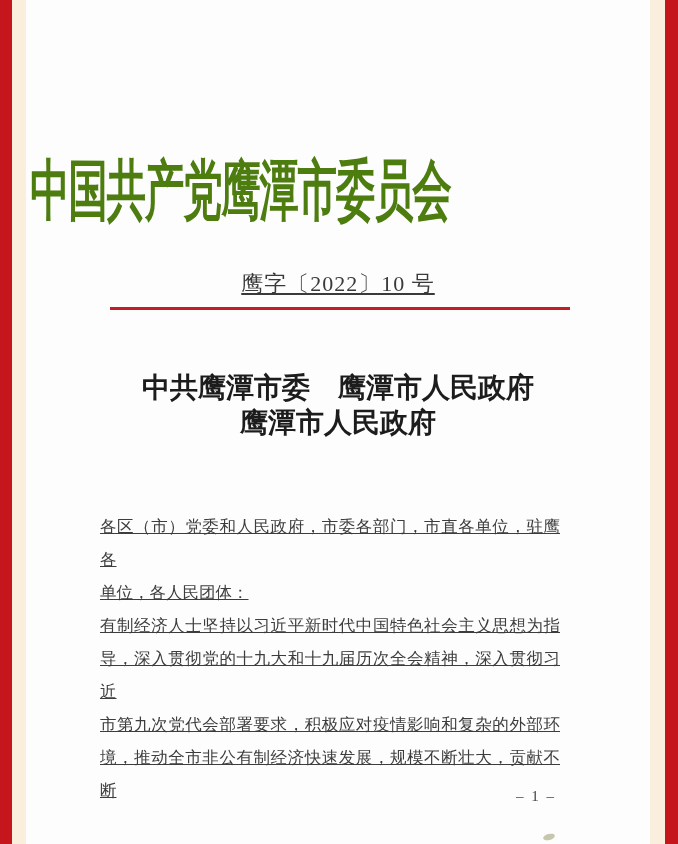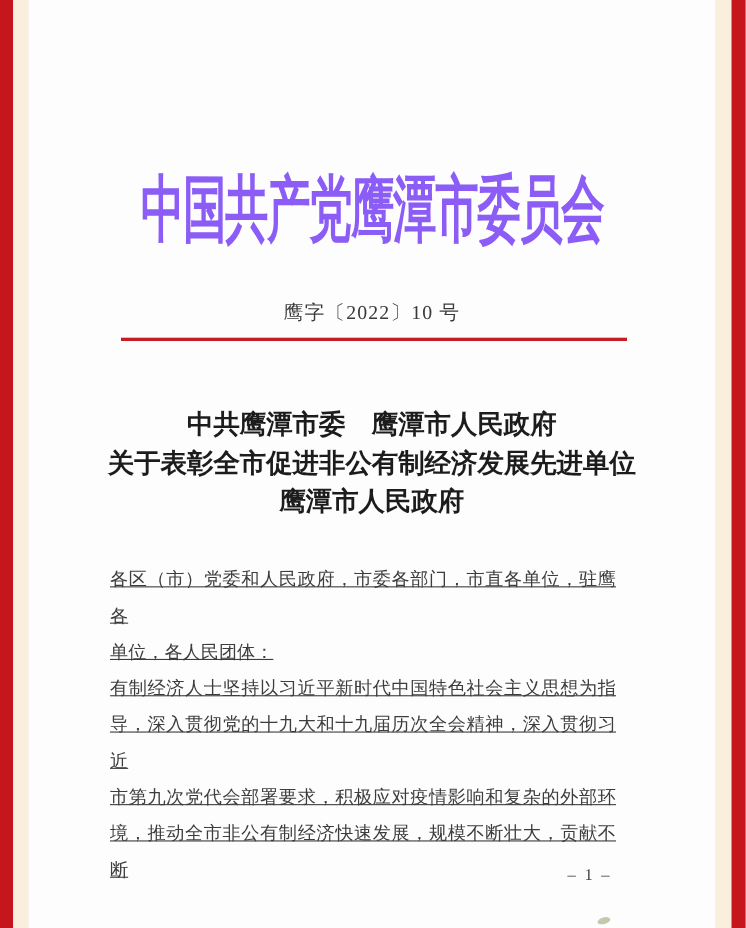--- a/index.html
+++ b/index.html
@@ -18,55 +18,55 @@
   .stripe.cream-left { left: 12px; width: 14px; background: #faeedd; }
   .stripe.cream-right{ right: 13px; width: 15px; background: #faeedd; }
   .stripe.red-right  { right: 0;   width: 13px; background: #c5161d; }
 
   .paper { position: absolute; left: 26px; right: 28px; top: 0; bottom: 0; }
 
   
   .masthead {
     position: absolute;
     top: 145px; left: 0; width: 100%;
-    text-align: center;
-    color: #8b5cf6;
+    color: #4d7c0f;
   }
   .masthead .stretch {
     display: inline-block;
     font-size: 40px;
     font-weight: bold;
     letter-spacing: -1px;
     transform: scale(0.98, 1.65);
     transform-origin: center top;
     white-space: nowrap;
   }
 
   .doc-number {
     position: absolute;
     top: 272px; left: 0; width: 100%;
     text-align: center;
-    font-size: 18px;
+    font-size: 22px;
     line-height: 24px;
     color: #3a3a3a;
     letter-spacing: 1px;
+    text-decoration: underline;
   }
 
   .red-rule {
     position: absolute;
     top: 307px; left: 84px;
     width: 460px; height: 3px;
     background: #c41e24;
   }
 
   .doc-title {
     position: absolute;
     top: 370px; left: 0; width: 100%;
     text-align: center;
-    font-size: 24px;
+    font-size: 28px;
     font-weight: bold;
     line-height: 35px;
     color: #1c1c1c;
   }
 
   .body-text {
     position: absolute;
     top: 510px; left: 74px;
     width: 460px;
     font-size: 16.5px;
@@ -108,21 +108,20 @@
   <div class="masthead">
     <span class="stretch">中国共产党鹰潭市委员会</span>
   </div>
 
   <div class="doc-number">鹰字〔2022〕10 号</div>
 
   <div class="red-rule"></div>
 
   <div class="doc-title">
     <div>中共鹰潭市委　鹰潭市人民政府</div>
-    <div>关于表彰全市促进非公有制经济发展先进单位</div>
     <div>鹰潭市人民政府</div>
   </div>
 
   <div class="body-text">
     <div class="body-line">各区（市）党委和人民政府，市委各部门，市直各单位，驻鹰各</div>
     <div class="body-line no-justify">单位，各人民团体：</div>
     <div class="body-line">有制经济人士坚持以习近平新时代中国特色社会主义思想为指</div>
     <div class="body-line">导，深入贯彻党的十九大和十九届历次全会精神，深入贯彻习近</div>
     <div class="body-line">市第九次党代会部署要求，积极应对疫情影响和复杂的外部环</div>
     <div class="body-line">境，推动全市非公有制经济快速发展，规模不断壮大，贡献不断</div>

